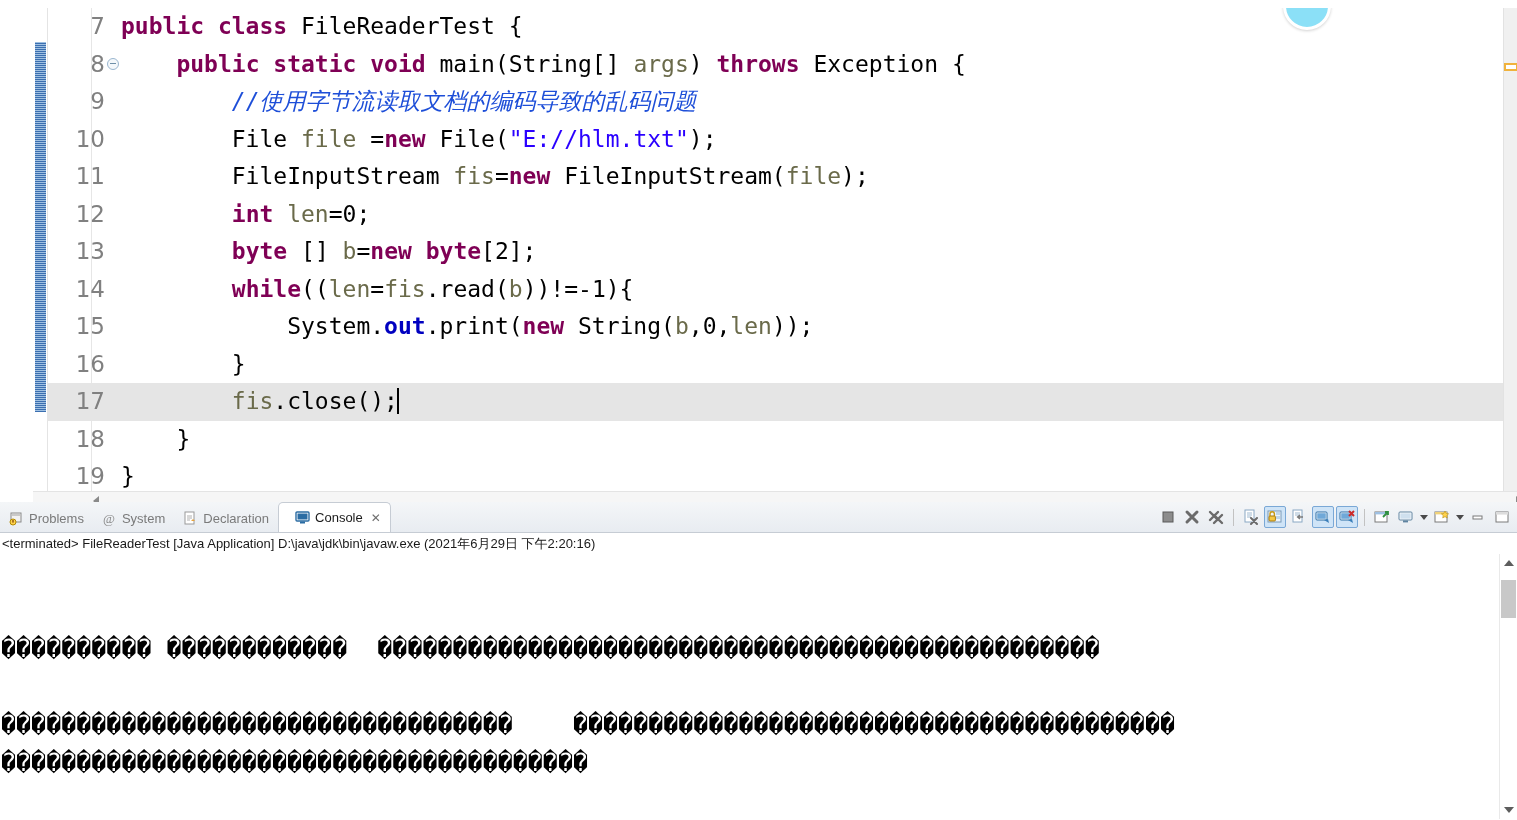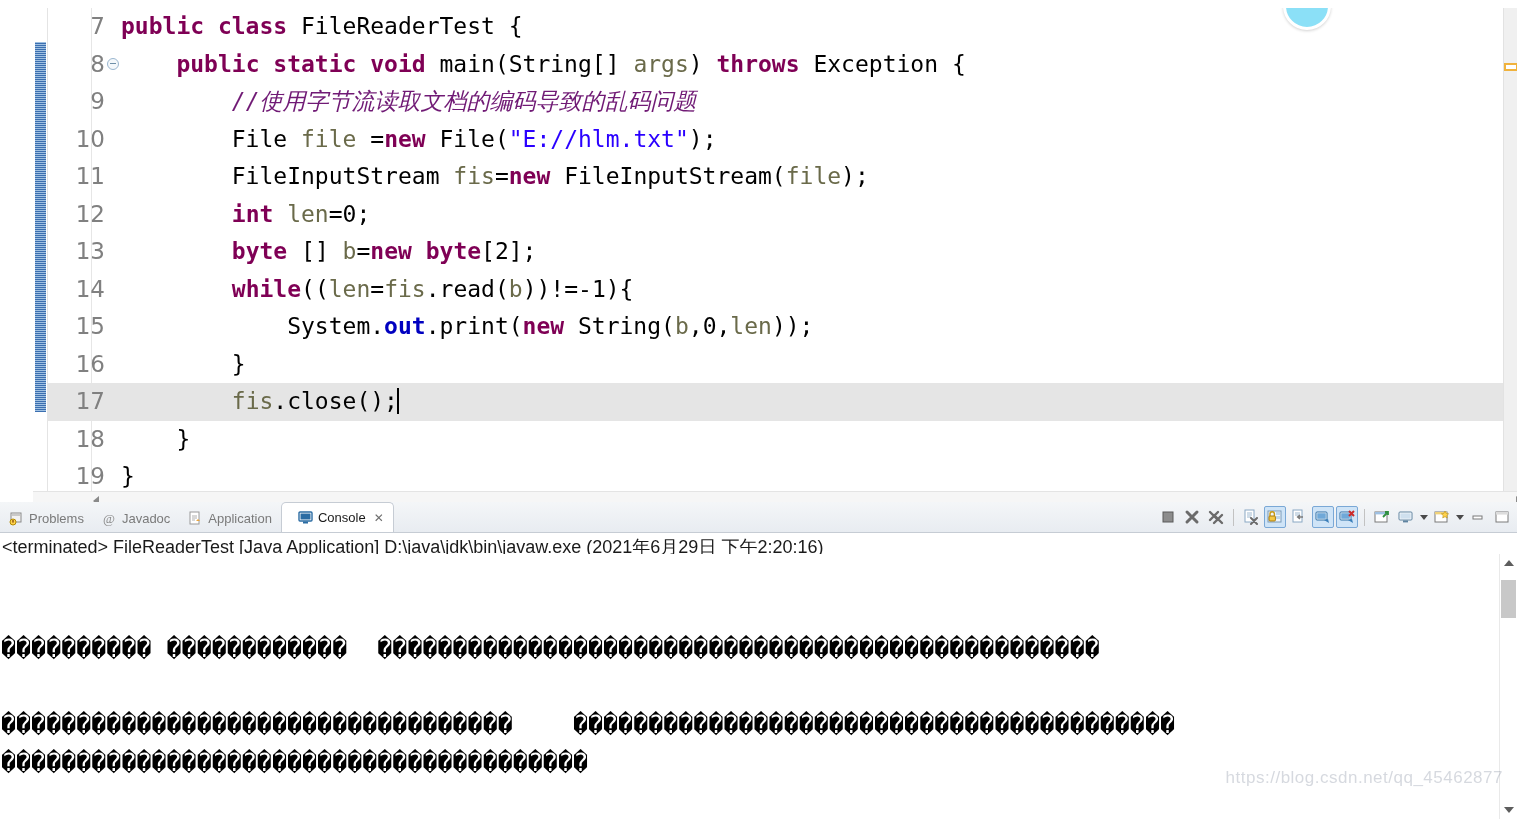--- a/index.html
+++ b/index.html
@@ -107,21 +107,21 @@
 
   .src {
     display: inline-block;
     padding-left: 16px;
     color: #000000;
     vertical-align: top;
   }
 
   .kw   { color: #7f0055; font-weight: bold; }
   .str  { color: #2a00ff; }
-  .cmt  { color: #701a75; font-style: italic; }
+  .cmt  { color: #1d4ed8; font-style: italic; }
   .lvar { color: #6a6a4a; text-align: right; }
   .fld  { color: #0000c0; font-weight: bold; }
   .pln  { color: #000000; }
 
   .caret {
     display: inline-block;
     width: 0;
     border-left: 2px solid #000;
     height: 26px;
     vertical-align: -5px;
@@ -282,21 +282,21 @@
   .tarrow {
     width: 0; height: 0;
     border-left: 4px solid transparent;
     border-right: 4px solid transparent;
     border-top: 5px solid #4a4a4a;
     margin: 0 1px;
   }
 
   .process-line {
     height: 19px;
-    font-size: 18px;
+    font-size: 13px;
     color: #1a1a1a;
     padding: 2px 0 0 2px;
     white-space: nowrap;
     overflow: hidden;
     font-family: "Liberation Sans", sans-serif;
   }
 
   .console-out {
     position: relative;
     height: 265px;
@@ -387,29 +387,29 @@
                 <rect x="3" y="3" width="8" height="2" fill="#c9c9c9"></rect>
                 <circle cx="4" cy="11" r="3" fill="#ffd24d" stroke="#b38a00"></circle>
                 <rect x="3.4" y="9" width="1.2" height="2.6" fill="#7a3b00"></rect>
               </svg></span>
             <span>Problems</span>
           </div>
           <div class="tab">
             <span class="ticon"><svg width="15" height="15" viewBox="0 0 15 15">
                 <text x="1" y="12" font-size="13" fill="#8a8a8a" font-family="Liberation Serif, serif">@</text>
               </svg></span>
-            <span>Javadoc</span>
+            <span>System</span>
           </div>
           <div class="tab">
             <span class="ticon"><svg width="15" height="15" viewBox="0 0 15 15">
                 <rect x="2" y="1" width="9" height="12" fill="#fff" stroke="#9a9a9a"></rect>
                 <path d="M4 5 h5 M4 7 h5 M4 9 h3" stroke="#b0b0b0" fill="none"></path>
                 <path d="M8 10 l4 0 l-2 -2 z" fill="#e8a33d"></path>
               </svg></span>
-            <span>Application</span>
+            <span>Declaration</span>
           </div>
           <div class="tab active">
             <span class="ticon"><svg width="15" height="15" viewBox="0 0 15 15">
                 <rect x="1" y="2" width="13" height="9" rx="1" fill="#ffffff" stroke="#2b6ca3" stroke-width="1.4"></rect>
                 <rect x="2.5" y="3.5" width="10" height="6" fill="#2b6ca3"></rect>
                 <rect x="5" y="11.5" width="5" height="2" fill="#2b6ca3"></rect>
               </svg></span>
             <span>Console</span>
             <span class="tab-close">✕</span>
           </div>
@@ -512,16 +512,15 @@
 
     <div class="console-out">
       <div id="console-text"><div>���������� ������������  ������������������������������������������������</div><div>&nbsp;</div><div>����������������������������������    ����������������������������������������</div><div>���������������������������������������</div></div>
 
       <div class="c-vscroll">
         <div class="c-up"></div>
         <div class="c-vthumb"></div>
         <div class="c-down"></div>
       </div>
 
-      <div class="watermark">https://blog.csdn.net/qq_45462877</div>
     </div>
   </div>
 </div>
 
 </body></html>

